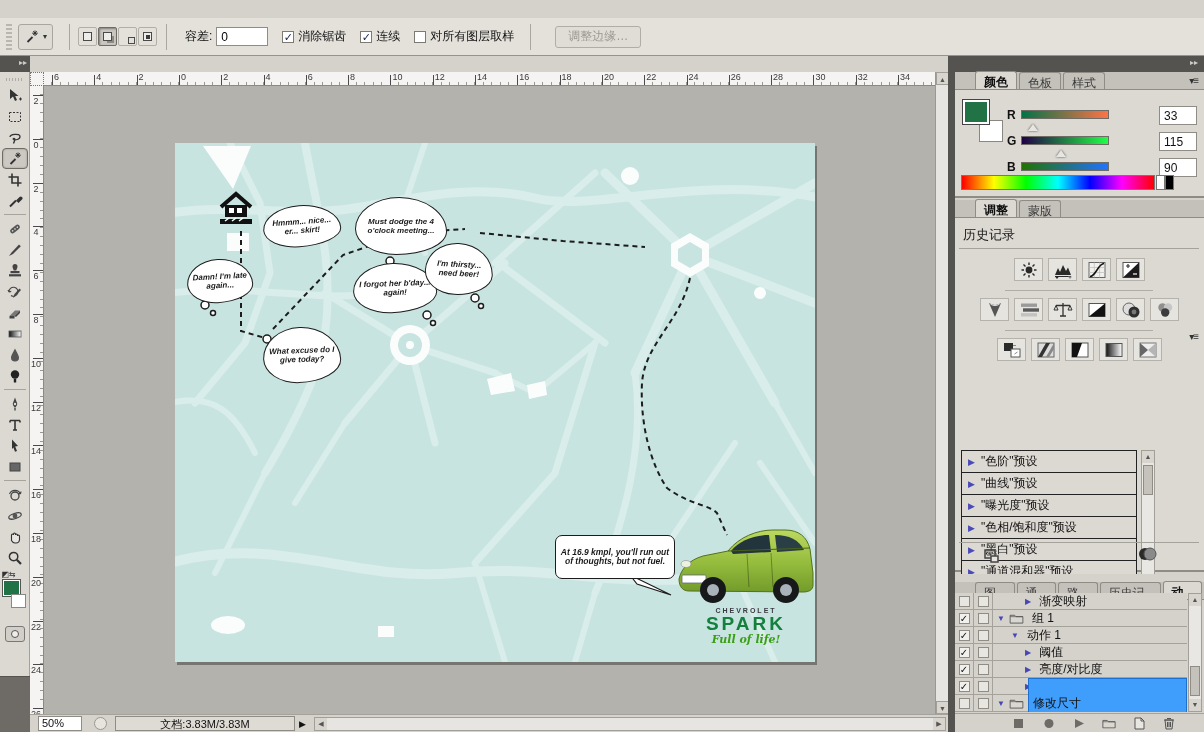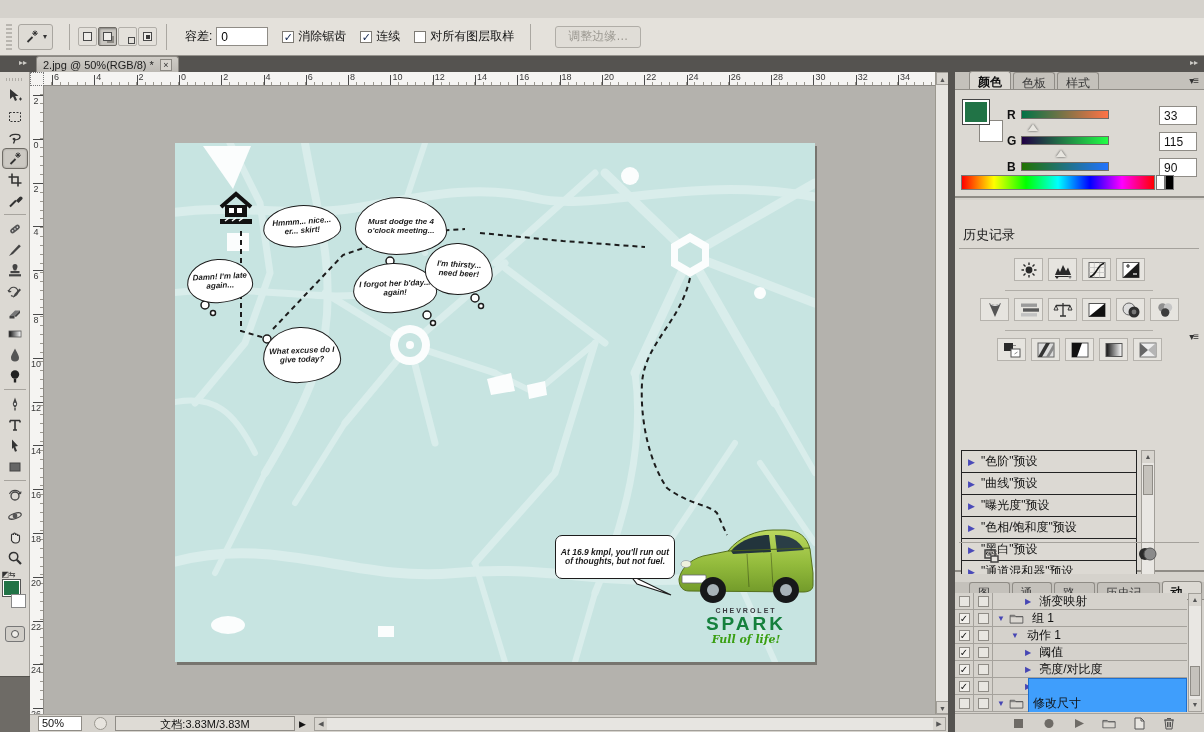--- a/index.html
+++ b/index.html
@@ -77,21 +77,21 @@
   #zoom-field{width:44px;height:15px;background:#fff;border:1px solid #8f8c86;font-size:11px;padding:0 3px;margin-left:8px;}
   #status-icon{width:13px;height:13px;border:1px solid #9a978f;border-radius:50%;margin-left:12px;background:#e7e4de;}
   #doc-field{width:180px;height:15px;border:1px solid #8f8c86;background:#dedbd5;font-size:11px;text-align:center;margin-left:8px;line-height:14px;}
   #status-arrow{font-size:9px;margin-left:4px;color:#111;}
   #hscroll{flex:1;height:14px;margin:0 2px 0 8px;background:#e7e5e1;border:1px solid #a29f99;position:relative;}
   #hscroll .arr{position:absolute;top:0;width:12px;height:12px;font-size:7px;text-align:center;line-height:12px;color:#555;background:#d8d5cf;}
 
   
   #dock-divider{position:absolute;left:948px;top:72px;width:7px;height:660px;background:#555350;}
   #dock{position:absolute;left:955px;top:72px;width:249px;height:660px;background:#d5d2cc;}
-  .ptab-row{position:absolute;left:0;width:100%;height:18px;border-bottom:1px solid #8f8c86;display:flex;align-items:flex-end;padding-left:14px;background:#c4c1bb;}
+  .ptab-row{position:absolute;left:0;width:100%;height:18px;border-bottom:1px solid #8f8c86;display:flex;align-items:flex-end;padding-left:20px;background:#c4c1bb;}
   .ptab{height:17px;padding:2px 8px 0;font-size:12px;color:#3a3a3a;background:#c4c1bb;border:1px solid #8f8c86;border-bottom:none;border-radius:3px 3px 0 0;margin-right:2px;}
   .ptab.active{background:#dcd9d3;color:#101010;height:18px;font-weight:bold;}
   .pmenu{position:absolute;right:6px;top:3px;font-size:10px;color:#333;letter-spacing:-1px;}
 
   
   #color-panel{position:absolute;left:0;top:0;width:249px;height:126px;background:#dcd9d3;border-bottom:2px solid #8f8c86;}
   #cp-swatches{position:absolute;left:8px;top:28px;width:46px;height:52px;}
   #cp-fg{position:absolute;left:0;top:0;width:26px;height:24px;border:2px solid #fff;outline:1px solid #444;z-index:2;}
   #cp-bg{position:absolute;left:16px;top:20px;width:24px;height:22px;border:1px solid #8a8781;background:#fff;}
   .ch-row{position:absolute;left:52px;width:190px;height:20px;}
@@ -187,26 +187,20 @@
         <span class="opt-check">
           <span class="cbx"></span>
           <span class="cbl">对所有图层取样</span>
         </span>
       </span>
     <div class="vsep" style="margin-left:16px"></div>
     <button id="refine-edge" disabled="">调整边缘…</button>
   </div>
 
   <div id="toolbox-header">▸▸</div>
-  <div id="tabstrip">
-    <div id="doctab">
-      <span>2.jpg @ 50%(RGB/8) *</span>
-      <span class="close">×</span>
-    </div>
-  </div>
   <div id="dock-header">▸▸</div>
 
   <div id="toolbox">
     <div id="tools">
         <div class="tool">
           <svg viewBox="0 0 16 16">
             <use href="#tl-move"></use>
           </svg>
         </div>
         <div class="tool">
@@ -571,20 +565,24 @@
             <div class="ch-marker" style="left: calc(27.451% - 5px);"></div>
           </div>
         <div class="ch-val">90</div>
       </div>
       <div id="spectrum"></div>
       <div id="spec-white"></div>
       <div id="spec-black"></div>
     </div>
 
     <div id="adj-panel">
+      <div class="ptab-row" style="top:0" id="adj-tabs">
+          <span class="ptab active">调整</span>
+          <span class="ptab">蒙版</span>
+        </div>
       <span class="pmenu" style="top:131px">▾≡</span>
       <div id="adj-header">历史记录</div>
       <div class="adj-hr" style="top:48px"></div>
       <div class="adj-row" style="top:58px">
           <span class="adj-btn">
             <svg viewBox="0 0 24 18">
               <use href="#ai-brightness-contrast"></use>
             </svg>
           </span>
           <span class="adj-btn">

